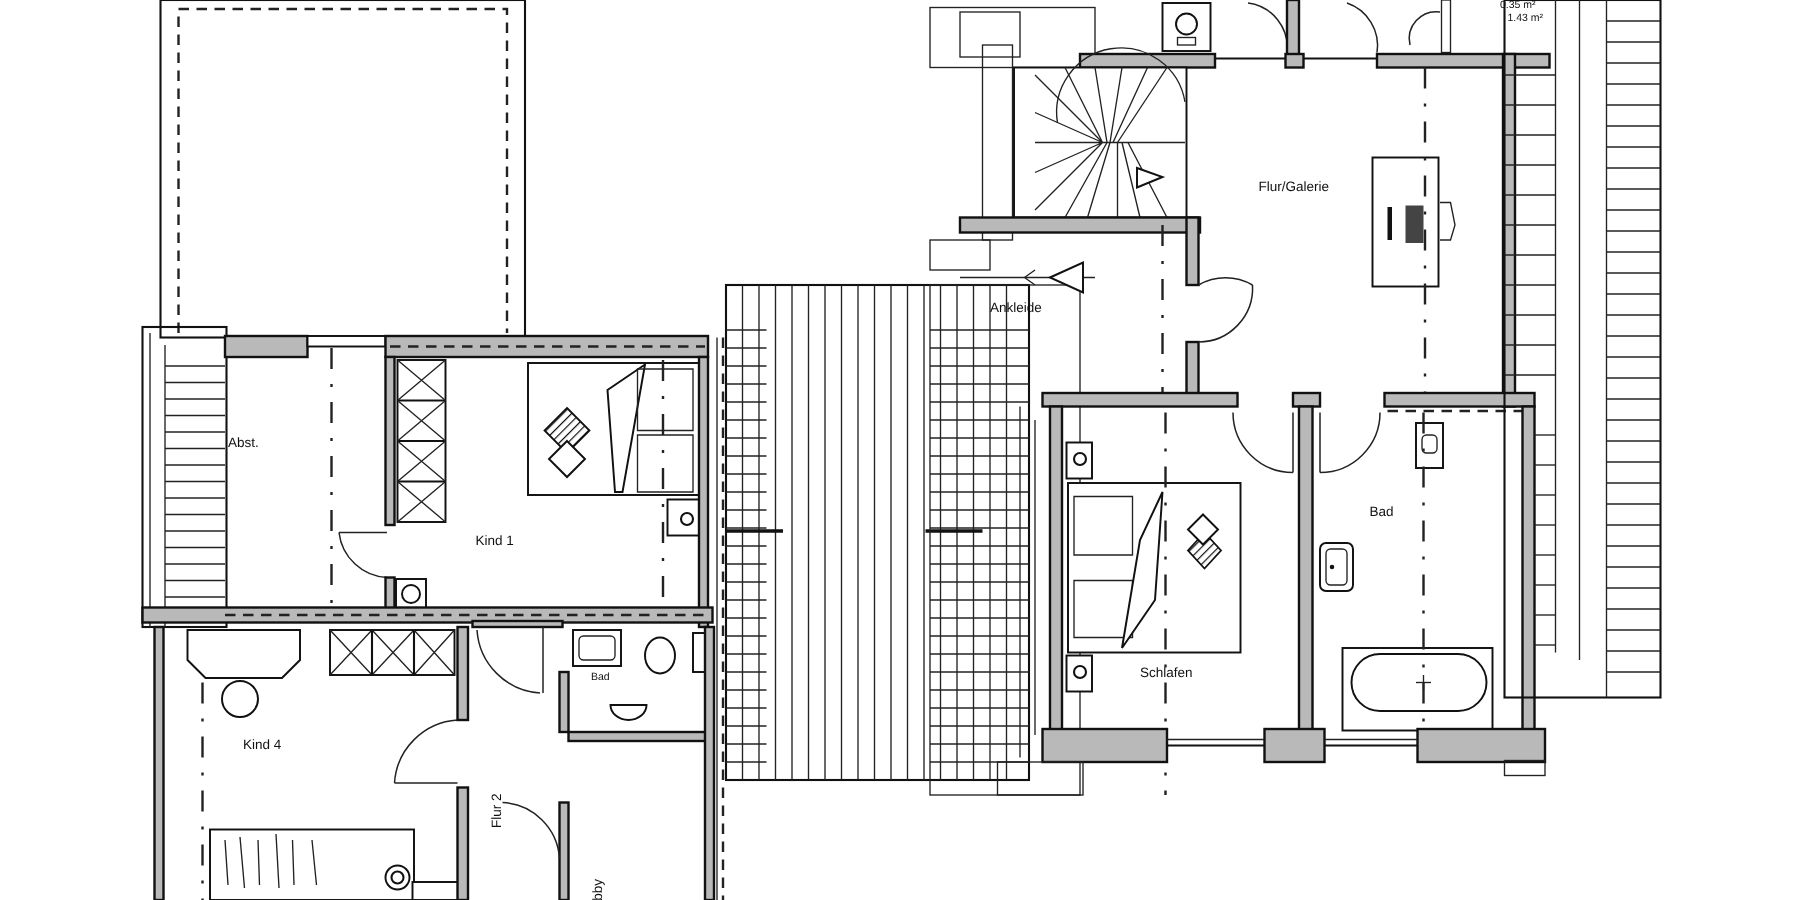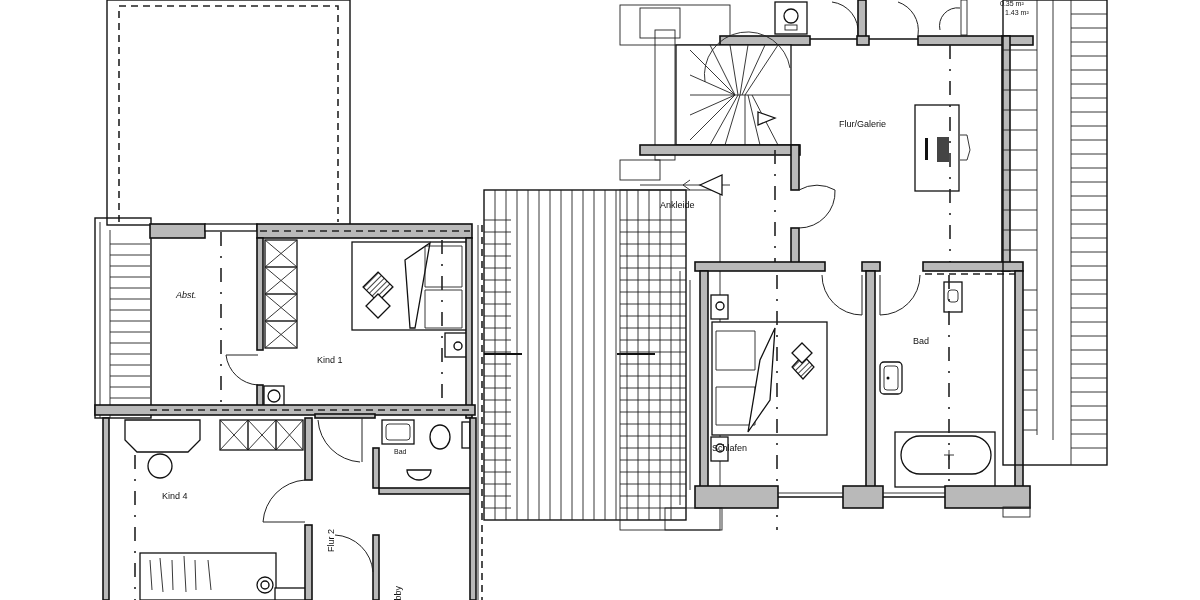--- a/index.html
+++ b/index.html
@@ -378,25 +378,25 @@
   <rect x="665" y="508" width="57" height="22" class="thin"></rect>
 
   <defs>
     <pattern id="hatch" patternUnits="userSpaceOnUse" width="4" height="4" patternTransform="rotate(45)">
       <rect width="4" height="4" fill="#fff"></rect>
       <line x1="0" y1="0" x2="0" y2="4" stroke="#111" stroke-width="1.6"></line>
     </pattern>
   </defs>
 </svg>
 
-<span class="label" style="left:176px; top:290px;font-style:italic;">Abst.</span>
+<span class="label" style="left:152px; top:290px;">Abst.</span>
 <span class="label" style="left:317px; top:355px;">Kind 1</span>
 <span class="label" style="left:162px; top:491px;">Kind 4</span>
 <span class="label small" style="left:394px; top:448px;">Bad</span>
 <span class="label vert" style="left:326px; top:552px;">Flur 2</span>
 <span class="label vert" style="left:393px; top:612px;">Hobby</span>
 <span class="label" style="left:813px; top:119px;margin-left:26px;">Flur/Galerie</span>
 <span class="label" style="left:660px; top:200px;">Ankleide</span>
-<span class="label" style="left:712px; top:443px;">Schlafen</span>
+<span class="label" style="left:760px; top:443px;">Schlafen</span>
 <span class="label" style="left:913px; top:336px;">Bad</span>
 <span class="label small" style="left:1000px; top:0px;">0.35 m²</span>
 <span class="label small" style="left:1005px; top:9px;">1.43 m²</span>
 </div>
 
 </body></html>

